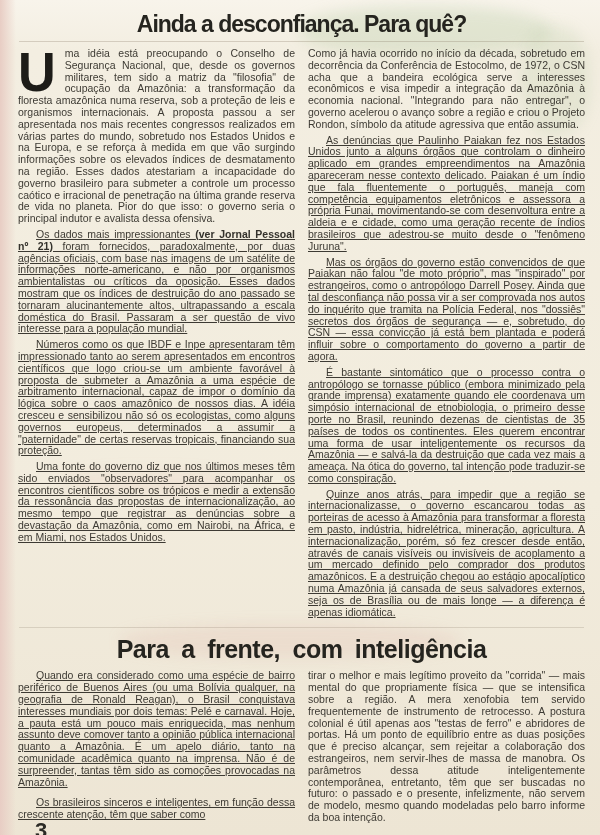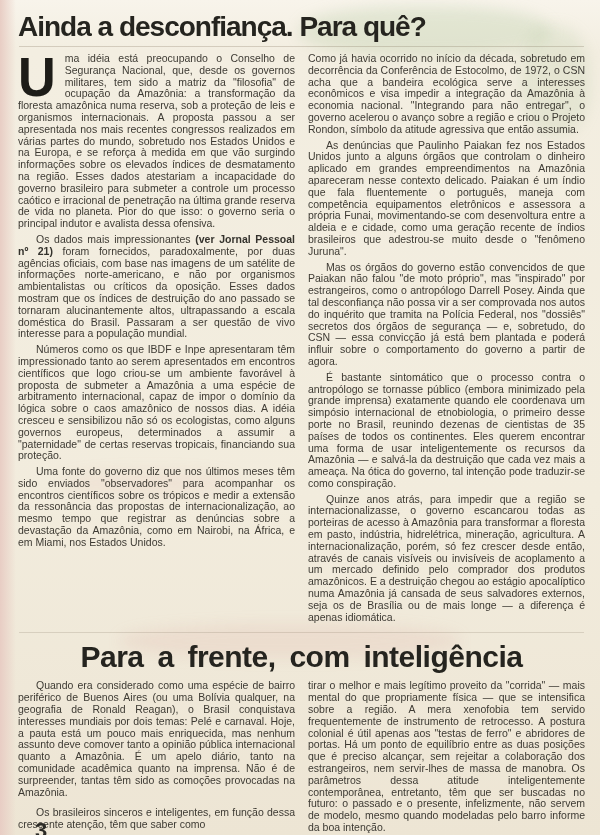--- a/index.html
+++ b/index.html
@@ -16,39 +16,39 @@
       linear-gradient(180deg,#f8f4eb 0%,#f3eee1 6%,#f2ecdd 60%,#ede5d4 100%);
   }
   
   .ghost{position:absolute;filter:blur(7px);z-index:0;border-radius:45%;}
   .ghost-a{left:300px;top:6px;width:250px;height:50px;background:rgba(156,186,136,0.22);}
   .ghost-b{left:520px;top:26px;width:70px;height:110px;background:rgba(156,186,136,0.16);}
   .ghost-c{left:120px;top:624px;width:340px;height:34px;background:rgba(215,152,140,0.14);}
   .ghost-d{left:60px;top:470px;width:180px;height:26px;background:rgba(215,160,145,0.10);}
   .content{position:relative;z-index:1;}
   h1.title1{
-    margin:11px 0 2px;
-    font-size:28px;font-weight:700;letter-spacing:-1px;color:#25241f;
+    margin:11px 0 2px;text-align:center;
+    font-size:23px;font-weight:700;letter-spacing:-1px;color:#25241f;
     white-space:nowrap;
   }
   .rule{height:1px;background:rgba(128,116,94,0.28);margin:3px 1px 6px;}
   .rule2{height:1px;background:rgba(128,116,94,0.22);margin:5px 1px 0;}
   .cols{display:flex;gap:13px;}
   .col{flex:1;min-width:0;text-align:justify;color:#3d3a33;font-size:10.5px;line-height:11.8px;}
   .col p{margin:0 0 4px;}
-  .col p.indent{text-indent:18px;}
+  .col p.indent{text-indent:18px;text-decoration:underline;}
   .col p.spaced{margin-top:9px;}
   strong{font-weight:700;color:#34322c;}
   .dropcap{
     float:left;font-size:55px;line-height:43px;font-weight:700;color:#1d1c18;
     margin:3px 7px 0 0;transform:scaleX(0.95);transform-origin:left bottom;
   }
   h2.title2{
     margin:7px 0 6px;text-align:center;
-    font-size:30px;font-weight:700;letter-spacing:-0.5px;word-spacing:6px;color:#25241f;
+    font-size:25px;font-weight:700;letter-spacing:-0.5px;word-spacing:6px;color:#25241f;
     white-space:nowrap;
   }
   .pagenum{
     position:absolute;left:35px;bottom:-9px;z-index:1;
     font-size:22px;font-weight:700;color:#2b2a25;
   }
 </style>
 </head>
 <body>
 

